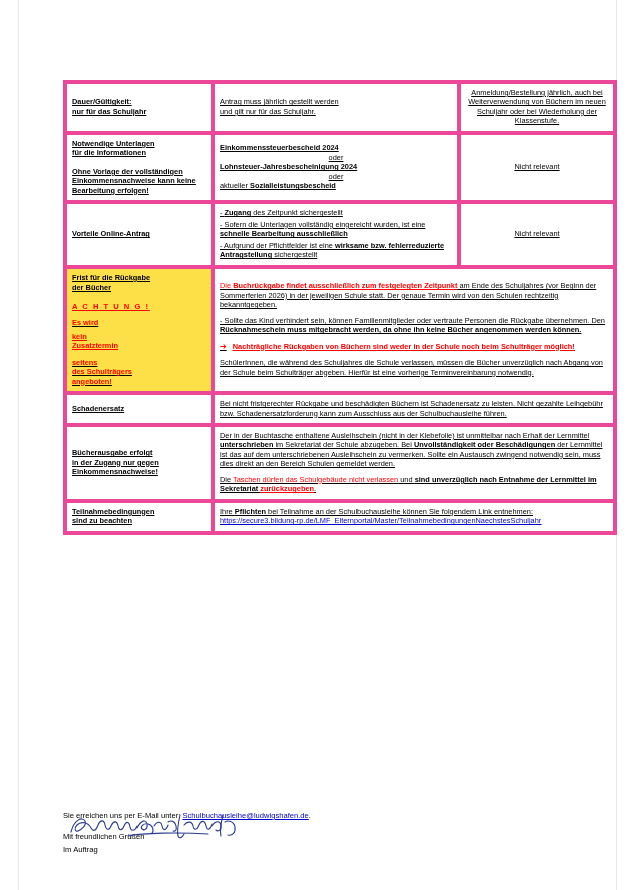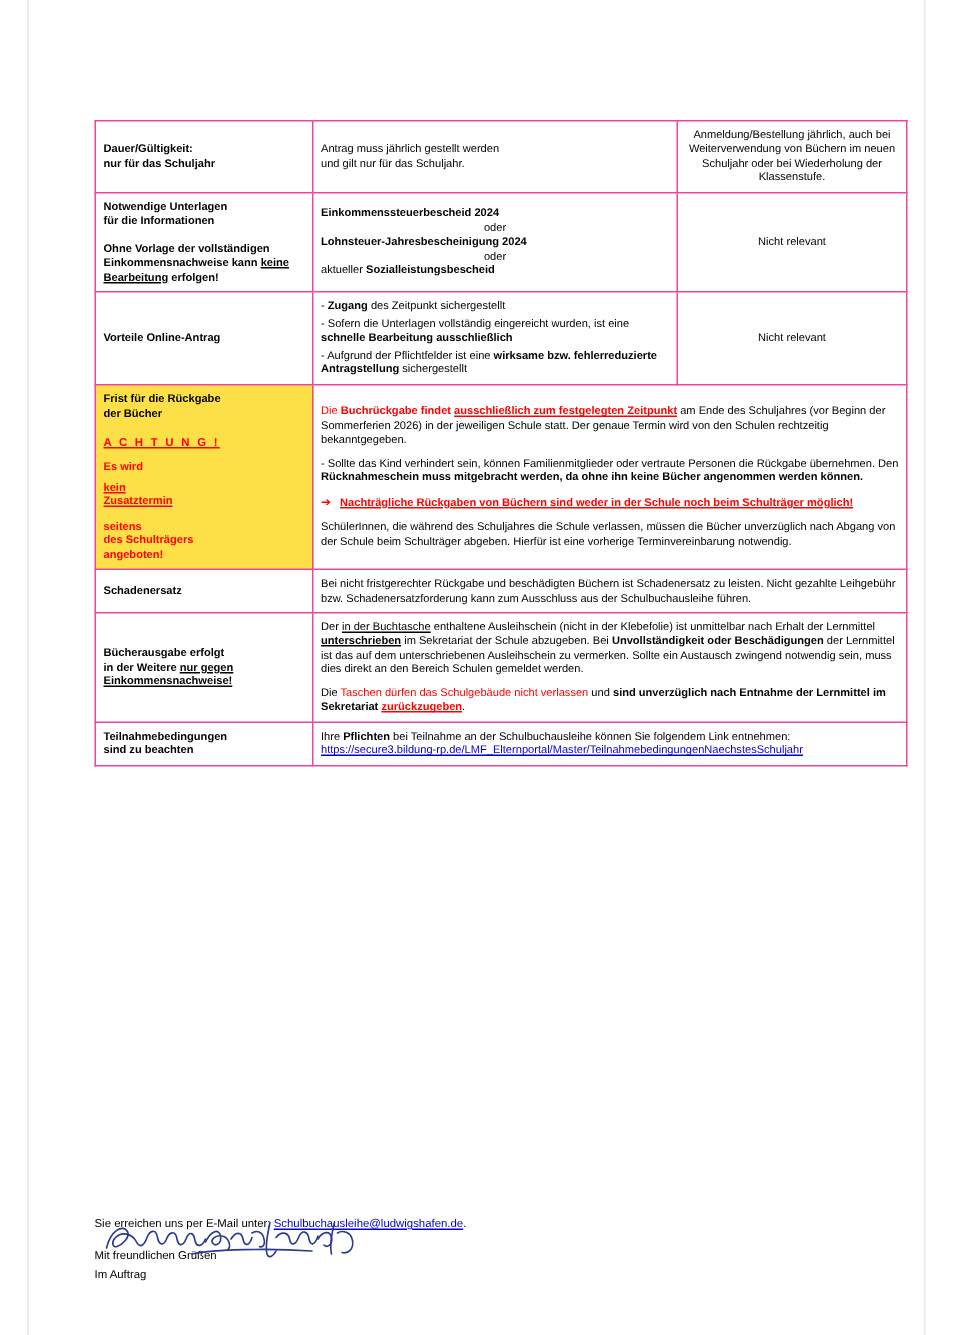--- a/index.html
+++ b/index.html
@@ -36,25 +36,26 @@
   }
   table.maintable {
     position: absolute;
     left: 63px;
     top: 80px;
     width: 508px;
     border-collapse: collapse;
     table-layout: fixed;
   }
   table.maintable td {
-    border: 1px solid #ec4899;
+    border: 4px solid #ec4899;
     padding: 4px 5px 5px 5px;
     vertical-align: middle;
     font-size: 7.4px;
     line-height: 1.28;
+    text-decoration: underline;
   }
   td.col1 {
     width: 134px;
     font-weight: bold;
   }
   td.col2 {
     width: 232px;
   }
   td.col3 {
     width: 142px;
@@ -233,21 +234,21 @@
           <span>Schadenersatz</span>
         </td>
         <td class="col2wide" colspan="2">
           <span>Bei nicht fristgerechter Rückgabe und beschädigten Büchern ist Schadenersatz zu leisten. Nicht gezahlte Leihgebühr bzw. Schadenersatzforderung kann zum Ausschluss aus der Schulbuchausleihe führen.</span>
         </td>
       </tr>
 
       <tr>
         <td class="col1">
           <div>Bücherausgabe erfolgt</div>
-          <div><span>in der Weitere </span><span class="u">nur gegen Einkommensnachweise!</span></div>
+          <div><span>in der Zugang </span><span class="u">nur gegen Einkommensnachweise!</span></div>
         </td>
         <td class="col2wide" colspan="2">
           <div class="p"><span>Der </span><span class="u">in der Buchtasche</span><span> enthaltene Ausleihschein (nicht in der Klebefolie) ist unmittelbar nach Erhalt der Lernmittel </span><span class="b u">unterschrieben</span><span> im Sekretariat der Schule abzugeben. Bei </span><span class="b">Unvollständigkeit oder Beschädigungen</span><span> der Lernmittel ist das auf dem unterschriebenen Ausleihschein zu vermerken. Sollte ein Austausch zwingend notwendig sein, muss dies direkt an den Bereich Schulen gemeldet werden.</span></div>
           <div class="p-last"><span>Die </span><span class="red">Taschen dürfen das Schulgebäude nicht verlassen</span><span> und </span><span class="b">sind unverzüglich nach Entnahme der Lernmittel im Sekretariat </span><span class="redb u">zurückzugeben</span><span>.</span></div>
         </td>
       </tr>
 
       <tr>
         <td class="col1">
           <div>Teilnahmebedingungen</div>

